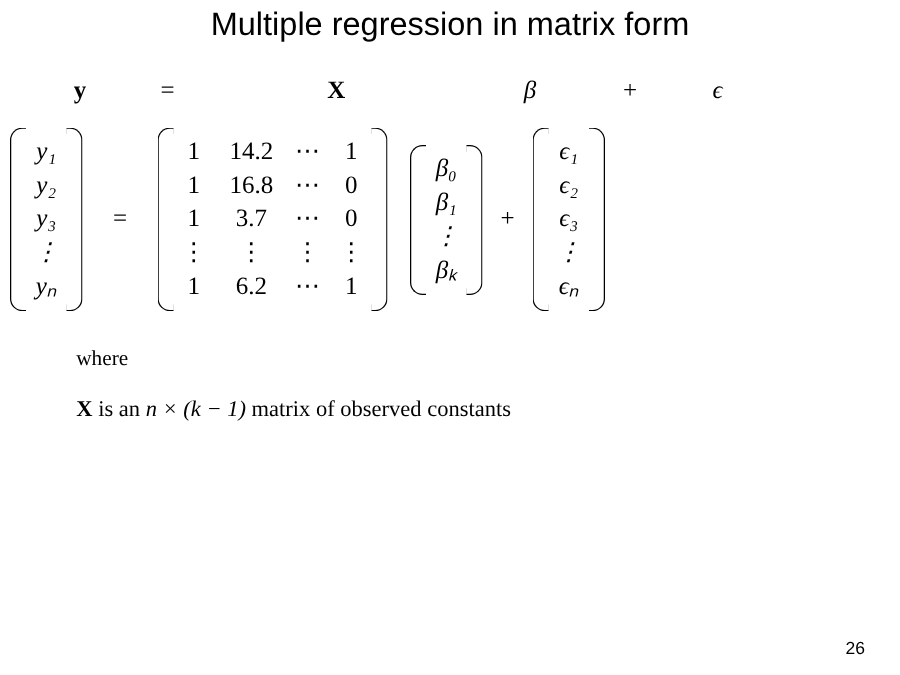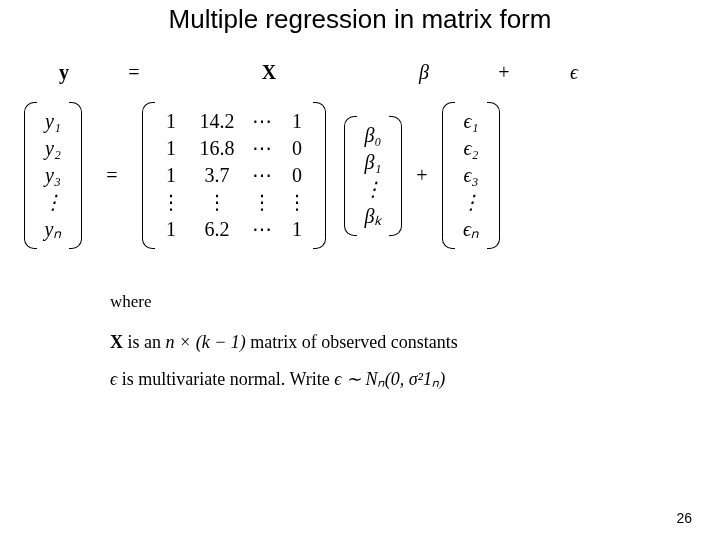--- a/index.html
+++ b/index.html
@@ -34,21 +34,21 @@
   .sym-eq  { width: 60px; }
   .sym-X   { width: 210px; font-weight: bold; }
   .sym-b   { width: 100px; font-style: italic; }
   .sym-pl  { width: 60px; }
   .sym-e   { width: 80px; font-style: italic; }
 
   .row2 {
     display: flex;
     align-items: center;
     margin-top: 18px;
-    padding-left: 24px;
+    padding-left: 8px;
   }
   .row2 .eq { width: 60px; text-align: center; }
   .row2 .plus { width: 40px; text-align: center; }
 
   .matrix {
     display: inline-flex;
     align-items: stretch;
   }
   .paren {
     width: 12px;
@@ -70,22 +70,22 @@
     justify-content: space-around;
     padding: 6px 6px;
     text-align: center;
     line-height: 1.35;
   }
   .col.narrow { min-width: 22px; }
   .col.wide   { min-width: 46px; justify-content: space-between; }
   .cdots { letter-spacing: 2px; }
 
   .defs {
-    margin-top: 35px;
-    padding-left: 110px;
+    margin-top: 20px;
+    padding-left: 61px;
     font-family: "Times New Roman", Times, serif;
     font-size: 18px;
     line-height: 2.1;
   }
   .defs .where { font-size: 17px; margin-bottom: 4px; }
   .defs b.up { font-weight: bold; font-style: normal; }
   .defs i { }
 
   .pagenum {
     position: absolute;
@@ -186,18 +186,15 @@
     </div>
     <div class="paren right"></div>
   </div>
 </div>
 
 <div class="defs">
   <div class="where">where</div>
   <div>
     <b class="up">X</b><span> is an </span><i>n × (k − 1)</i><span> matrix of observed constants</span>
   </div>
-  <div>
-    <i>ϵ</i><span> is multivariate normal. Write </span><i>ϵ ∼ Nₙ(0, σ²1ₙ)</i>
-  </div>
 </div>
 
 <div class="pagenum">26</div>
 
 </body></html>

